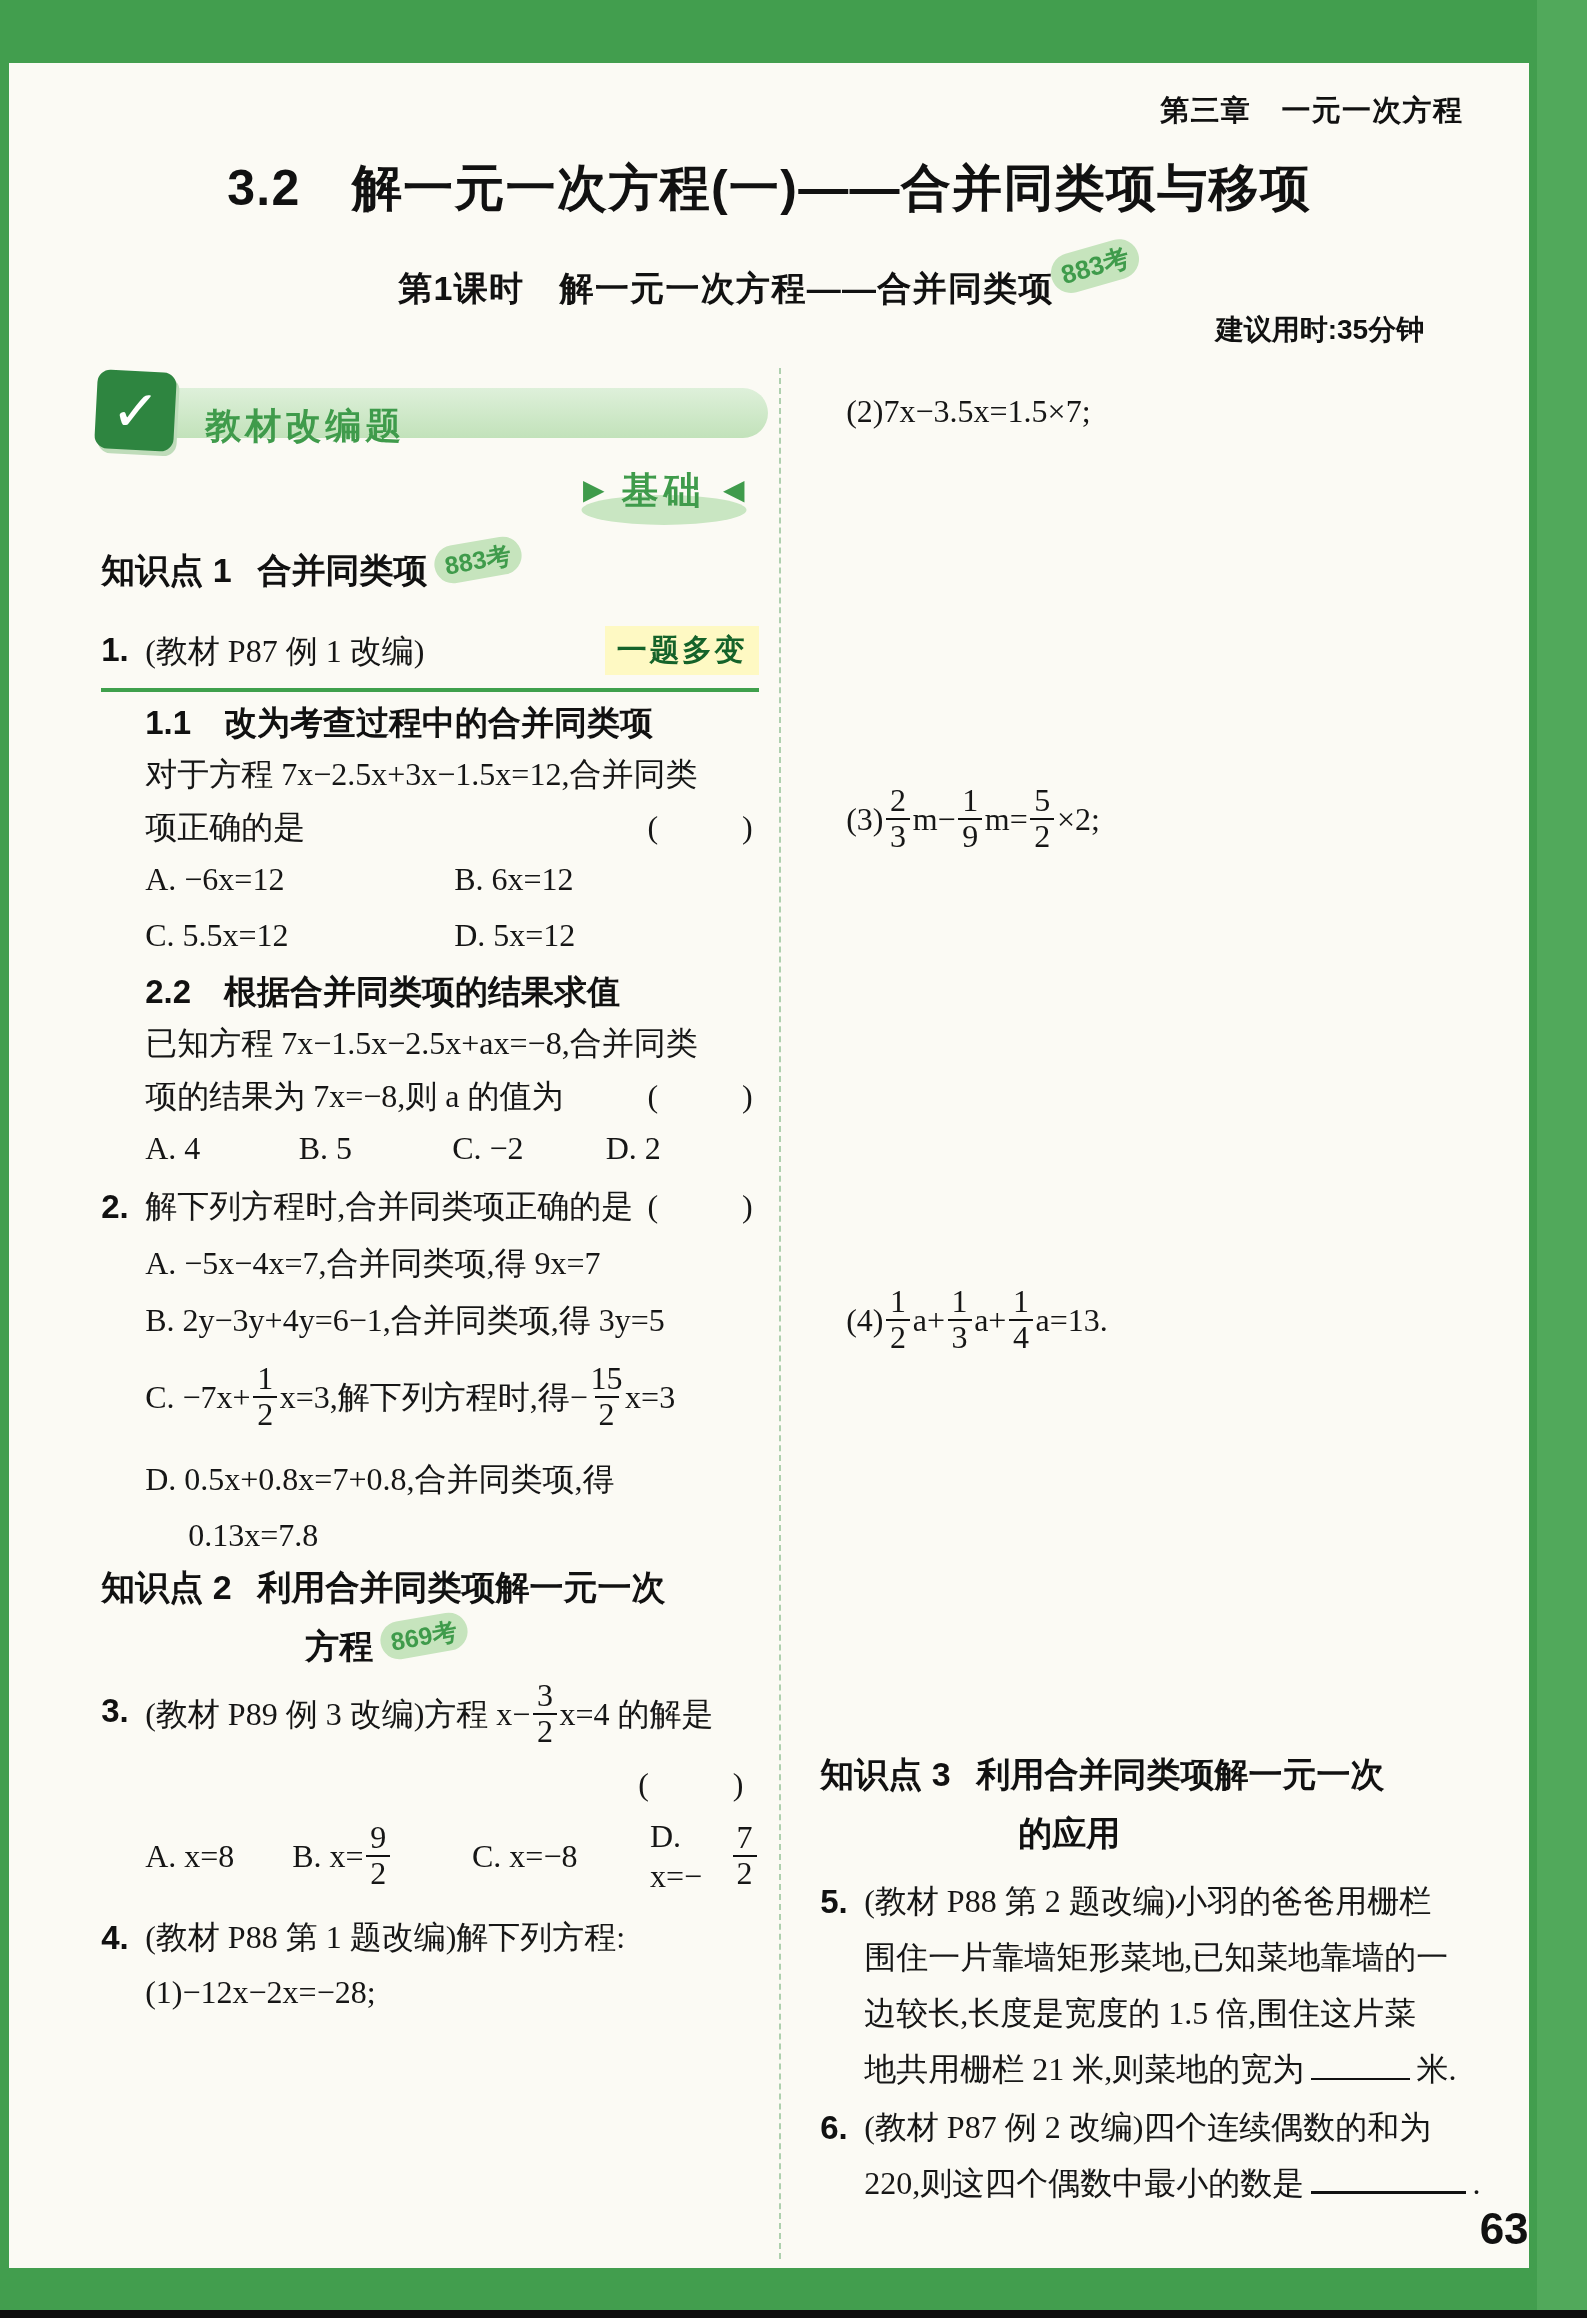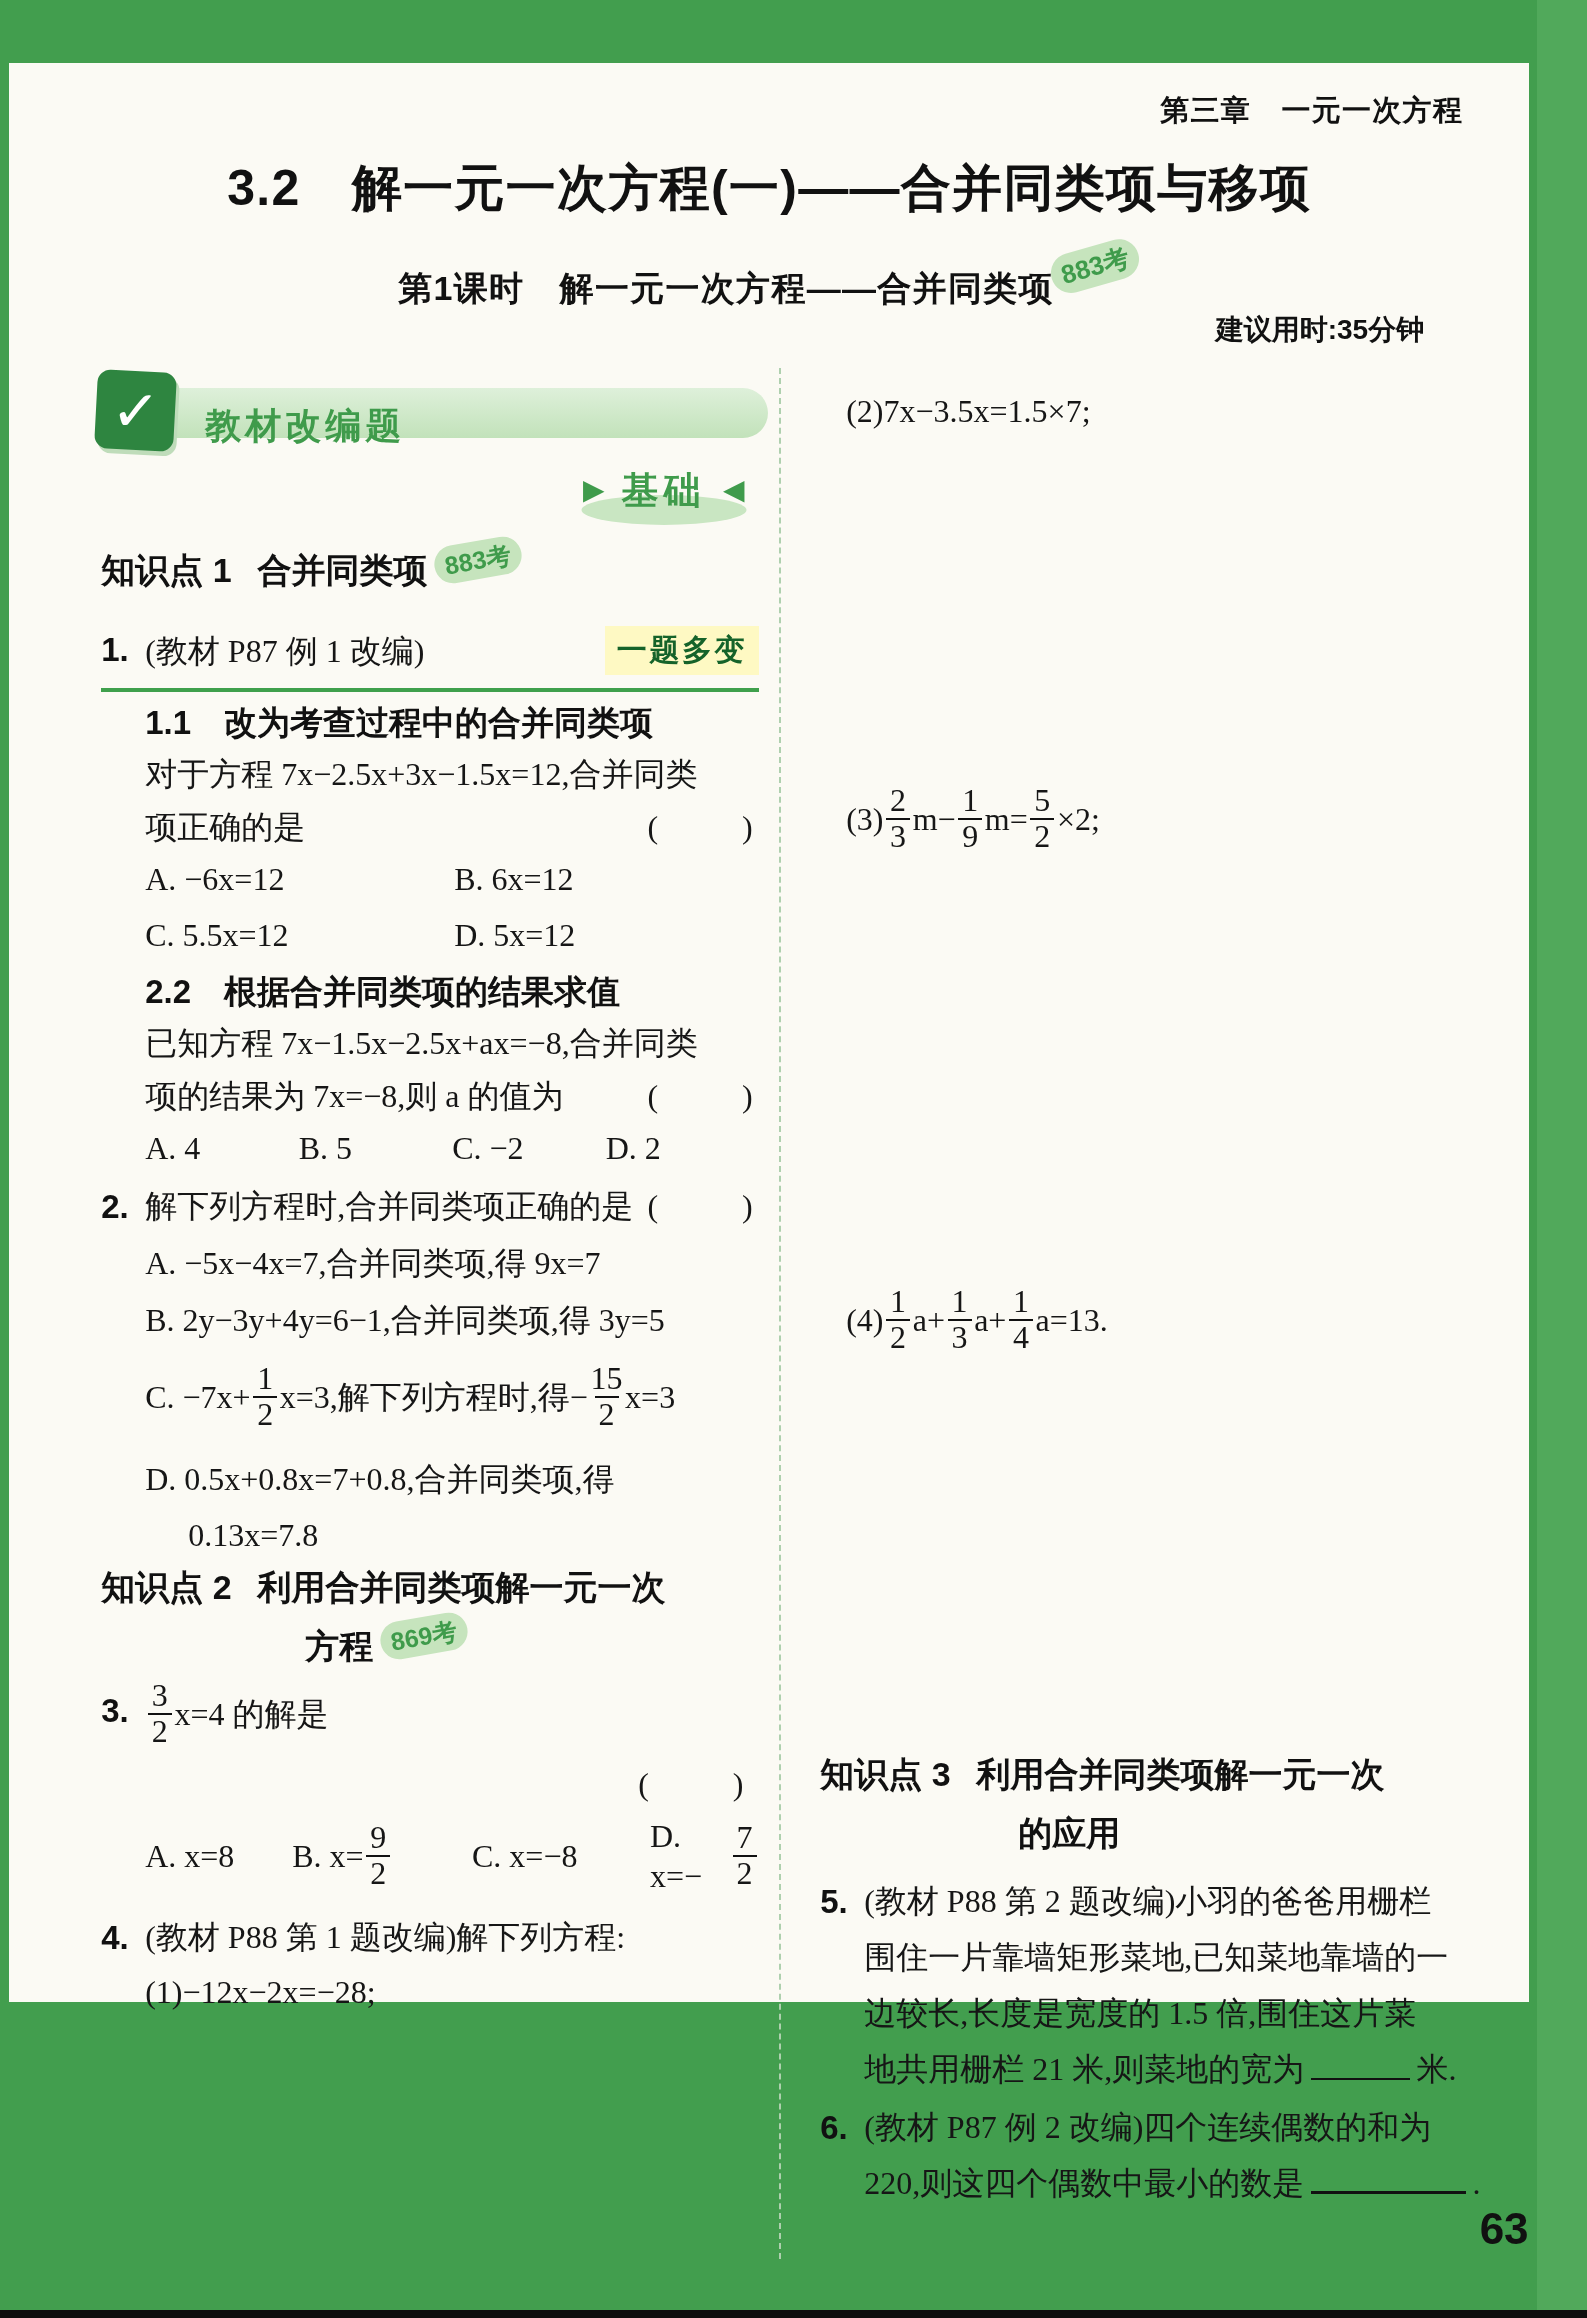--- a/index.html
+++ b/index.html
@@ -1,19 +1,19 @@
 <!DOCTYPE html>
 <html style="font-size:10.5px"><head>
 <meta charset="utf-8">
 <style>
   html,body{margin:0;padding:0;}
   body{width:1588px;height:2319px;position:relative;background:#429e4e;overflow:hidden;}
   .edge-strip{position:absolute;right:0;top:0;width:51px;height:100%;background:#51a95b;}
   .bottom-strip{position:absolute;left:0;bottom:0;width:100%;height:9.2px;background:#0e0e0e;}
-  .page{position:absolute;left:9.2px;top:63px;width:1520px;height:1939px;background:#fbfaf4;}
+  .page{position:absolute;left:9.2px;top:63px;width:1520px;height:2205px;background:#fbfaf4;}
 
   .hsans{font-family:"Liberation Sans","DejaVu Sans",sans-serif;font-weight:bold;color:#111;}
   .serif{font-family:"Liberation Serif","DejaVu Serif",serif;color:#161616;}
 
   .chapter{position:absolute;top:28px;right:66px;font-size:29px;letter-spacing:1.3px;}
   .sec-title{position:absolute;top:92px;left:0;width:100%;text-align:center;font-size:50px;letter-spacing:1.3px;}
   .lesson-row{position:absolute;top:203px;left:0;width:100%;text-align:center;}
   .lesson-title{font-size:34px;letter-spacing:1.3px;display:inline-block;}
   .kaobadge{display:inline-block;background:#c6e4bd;color:#3f9b4b;font-family:"Liberation Sans","DejaVu Sans",sans-serif;
     font-weight:bold;font-size:26px;padding:2.6px 10.5px;border-radius:20px;}
@@ -172,20 +172,21 @@
 
     <div class="abs kp hsans" style="top:1502px;">
       <span>知识点 2</span><span class="kp-gap"></span><span>利用合并同类项解一元一次</span>
     </div>
     <div class="abs kp hsans" style="top:1561px;left:204px;">
       <span>方程</span><span class="kaobadge">869考</span>
     </div>
 
     <div class="abs qrow serif body-t mathrow" style="top:1601px;height:99px;">
       <span class="qnum" style="top:26px;">3.</span>
+      <span>(教材 P89 例 3 改编)方程 x−</span>
       <span class="frac">
           <span class="fn">3</span>
           <span class="fd">2</span>
         </span>
       <span>x=4 的解是</span>
     </div>
     <div class="abs qrow serif body-t" style="top:1701px;text-align:right;padding-right:9.2px;">
       <span class="bracket">(　　)</span>
     </div>
     <div class="abs qrow serif body-t mathrow" style="top:1740px;height:105px;">

